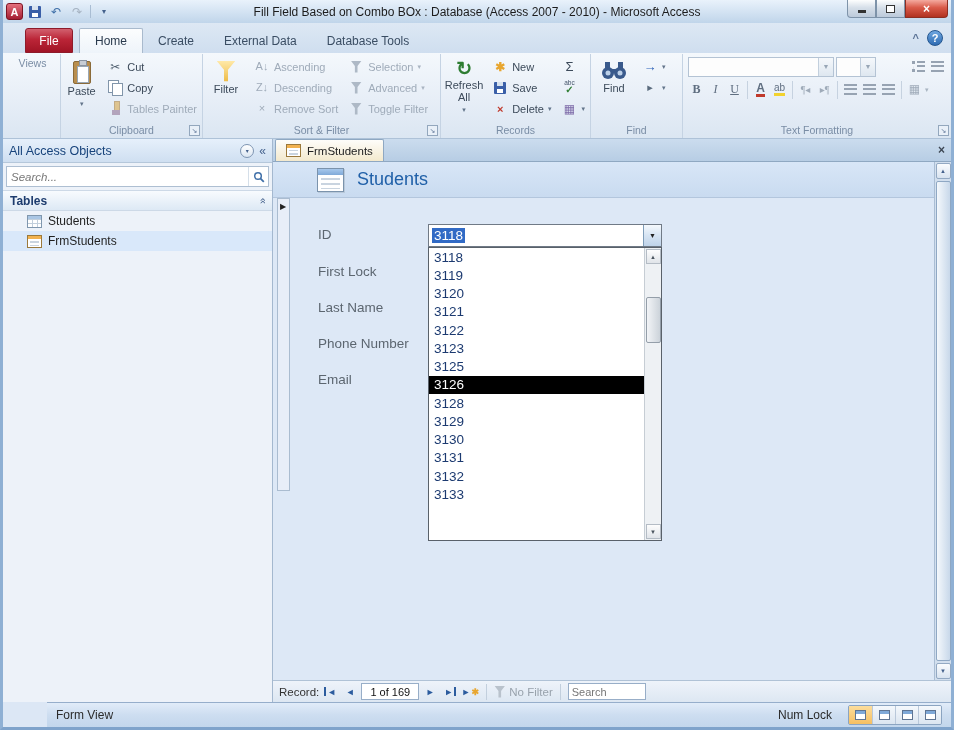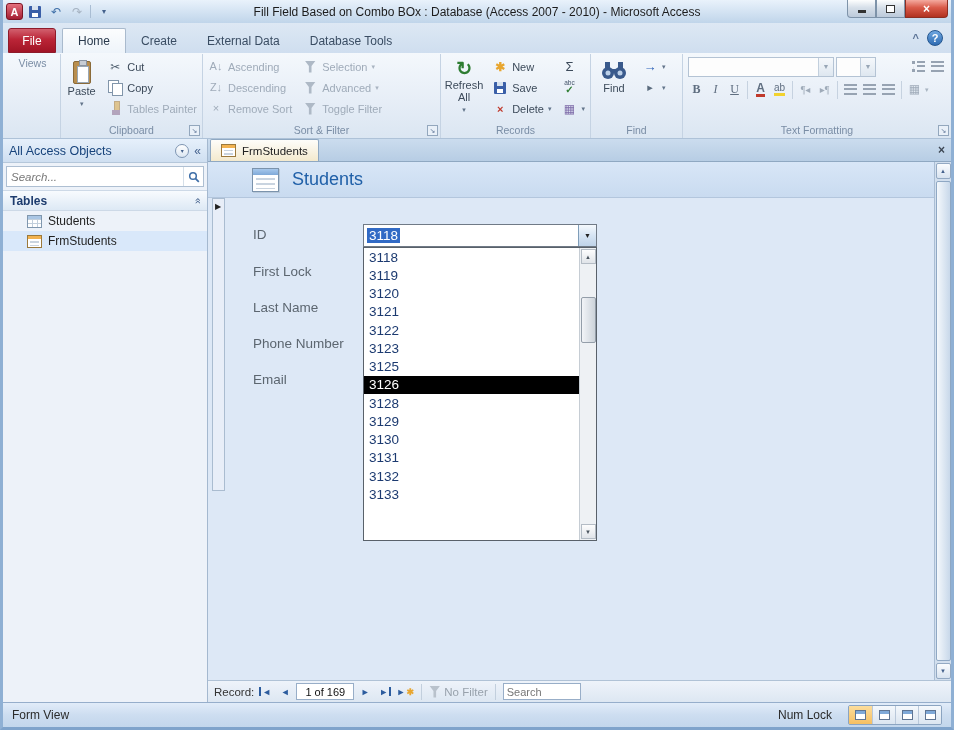--- a/index.html
+++ b/index.html
@@ -30,21 +30,21 @@
     background:linear-gradient(#fdfefe,#d6dfe9 45%,#bccadb); display:flex; align-items:center; justify-content:center;
     color:#333; }
   .win-btn.first { border-radius:0 0 0 4px; }
   .win-btn.close { width:43px; border-radius:0 0 4px 0; border-color:#8c2e22;
     background:linear-gradient(#f4aa9f,#d95a49 45%,#b13221); color:#fff; font-size:12px; font-weight:bold; }
   .g-min { width:8px; height:3px; background:#333; margin-top:6px; }
   .g-max { width:9px; height:8px; border:1px solid #333; background:#fff; }
 
   
   .tabrow { height:30px; flex:none; background:linear-gradient(#dde8f4,#cfdeef); display:flex;
-    align-items:flex-end; padding-left:5px; position:relative; }
+    align-items:flex-end; padding-left:22px; position:relative; }
   .file-tab { width:48px; height:25px; margin-right:6px; border-radius:3px 3px 0 0; border:1px solid #8e1b2a;
     background:linear-gradient(#d2606e,#bb2537 45%,#a11425); color:#fff; font-size:12px;
     display:flex; align-items:center; justify-content:center; }
   .rtab { height:25px; padding:0 15px; display:flex; align-items:center; font-size:12px; color:#3a4d63; }
   .rtab.active { background:linear-gradient(#fcfdfe,#eef4fa); border:1px solid #a9bacd; border-bottom:none;
     border-radius:2px 2px 0 0; color:#263say8; color:#2a3a4d; }
   .tabrow-right { position:absolute; right:8px; top:7px; display:flex; align-items:center; gap:8px; }
   .collapse-ribbon { font-size:11px; font-weight:bold; color:#5c7396; }
   .help-btn { width:16px; height:16px; border-radius:50%; background:linear-gradient(#6fa7e0,#2f6cb3);
     border:1px solid #24568f; color:#fff; font-size:11px; font-weight:bold; display:flex; align-items:center; justify-content:center; }
@@ -108,21 +108,21 @@
   .vsep { width:1px; height:18px; background:#c6d2e0; margin:0 2px; }
   .lines { width:13px; height:11px; background:repeating-linear-gradient(#97a3b2 0 2px,transparent 2px 4.5px); }
   .lines.bul { border-left:3px dotted #97a3b2; padding-left:2px; background-clip:content-box; }
   .a-color { font-size:12px; color:#5f6e80; font-weight:bold; border-bottom:3px solid #c0392b; line-height:11px; }
   .hl { font-size:10px; color:#5f6e80; border-bottom:3px solid #f2d22e; line-height:10px; }
   .para { font-size:10px; color:#9fabb9; }
 
   
   .workspace { flex:1; display:flex; min-height:0; }
 
-  .navpane { width:205px; flex:none; background:#edf2f9; border-right:1px solid #a4b8cf; display:flex; flex-direction:column; }
+  .navpane { width:270px; flex:none; background:#edf2f9; border-right:1px solid #a4b8cf; display:flex; flex-direction:column; }
   .np-header { height:24px; flex:none; background:linear-gradient(#e6f0fb,#cfdff1); border-bottom:1px solid #b5c7da;
     display:flex; align-items:center; padding:0 6px; font-size:12.5px; color:#17437b; gap:5px; }
   .np-title { flex:1; }
   .np-circle { width:14px; height:14px; border-radius:50%; border:1px solid #7e95b2; background:linear-gradient(#fff,#dbe6f2);
     font-size:6px; color:#44618c; display:flex; align-items:center; justify-content:center; }
   .np-collapse { font-size:12px; color:#44618c; }
   .np-search { height:27px; flex:none; display:flex; align-items:center; padding:2px 3px; }
   .np-search .box { flex:1; height:21px; background:#fff; border:1px solid #aebfd2; display:flex; align-items:center; }
   .np-search input { flex:1; border:none; outline:none; font-size:11.5px; font-style:italic; padding:0 4px; color:#444; background:transparent; }
   .np-search input::placeholder { color:#777; font-style:italic; }
@@ -195,21 +195,21 @@
   .rn-btn .star { color:#e8a62f; font-size:9px; font-weight:bold; }
   .rn-pos { width:58px; height:17px; border:1px solid #98aec8; font-size:11px; text-align:center; color:#111; }
   .rn-sep { width:1px; height:16px; background:#c2cfdd; margin:0 5px; }
   .rn-nofilter { display:flex; align-items:flex-start; gap:4px; color:#98a2ac; }
   .funnel-gray { width:11px; height:12px; clip-path:polygon(0 0,100% 0,62% 45%,62% 100%,38% 100%,38% 45%); background:#b9c2cc; }
   .rn-search { width:78px; height:17px; border:1px solid #98aec8; font-size:11px; padding:0 3px; color:#333; }
   .rn-search::placeholder { color:#777; }
 
   
   .statusbar { height:25px; flex:none; background:linear-gradient(#e1ecf9,#cdddf0 50%,#c2d6ec); border-top:1px solid #96aecb;
-    display:flex; align-items:center; padding:0 9px; font-size:12px; color:#2b2b2b; }
+    display:flex; align-items:center; padding:0 9px; font-size:12px; color:#2b2b2b;margin-left:44px; }
   .status-left { flex:1; }
   .numlock { margin-right:16px; }
   .view-btns { display:flex; border:1px solid #8ba4c1; border-radius:2px; overflow:hidden; }
   .vbtn { width:23px; height:18px; display:flex; align-items:center; justify-content:center;
     background:linear-gradient(#f4f8fc,#dbe5f0); border-left:1px solid #b9c8da; }
   .vbtn:first-child { border-left:none; }
   .vbtn.active { background:linear-gradient(#fcdd9c,#f5bf62); }
   .vic { width:11px; height:10px; border:1px solid #5e7term492; border:1px solid #5e7492; background:#fff; position:relative; }
   .vic::before { content:""; position:absolute; top:0; left:0; right:0; height:2.5px; background:#7fa9d8; }
 </style>
@@ -288,20 +288,24 @@
         </div>
       </div>
       <div class="rgroup-label">
           <span>Clipboard</span>
         </div>
       <span class="launcher">↘</span>
     </div>
 
     <div class="rgroup" style="width:238px">
       <div class="rgroup-body" style="justify-content:flex-start;gap:2px;">
+        <div class="bigbtn" style="width:44px">
+          <span class="i-funnel"></span>
+          <span>Filter</span>
+        </div>
         <div class="scol">
           <div class="sitem dis">
             <span class="mini-ic gly dis">A↓</span>
             <span>Ascending</span>
           </div>
           <div class="sitem dis">
             <span class="mini-ic gly dis">Z↓</span>
             <span>Descending</span>
           </div>
           <div class="sitem dis">

